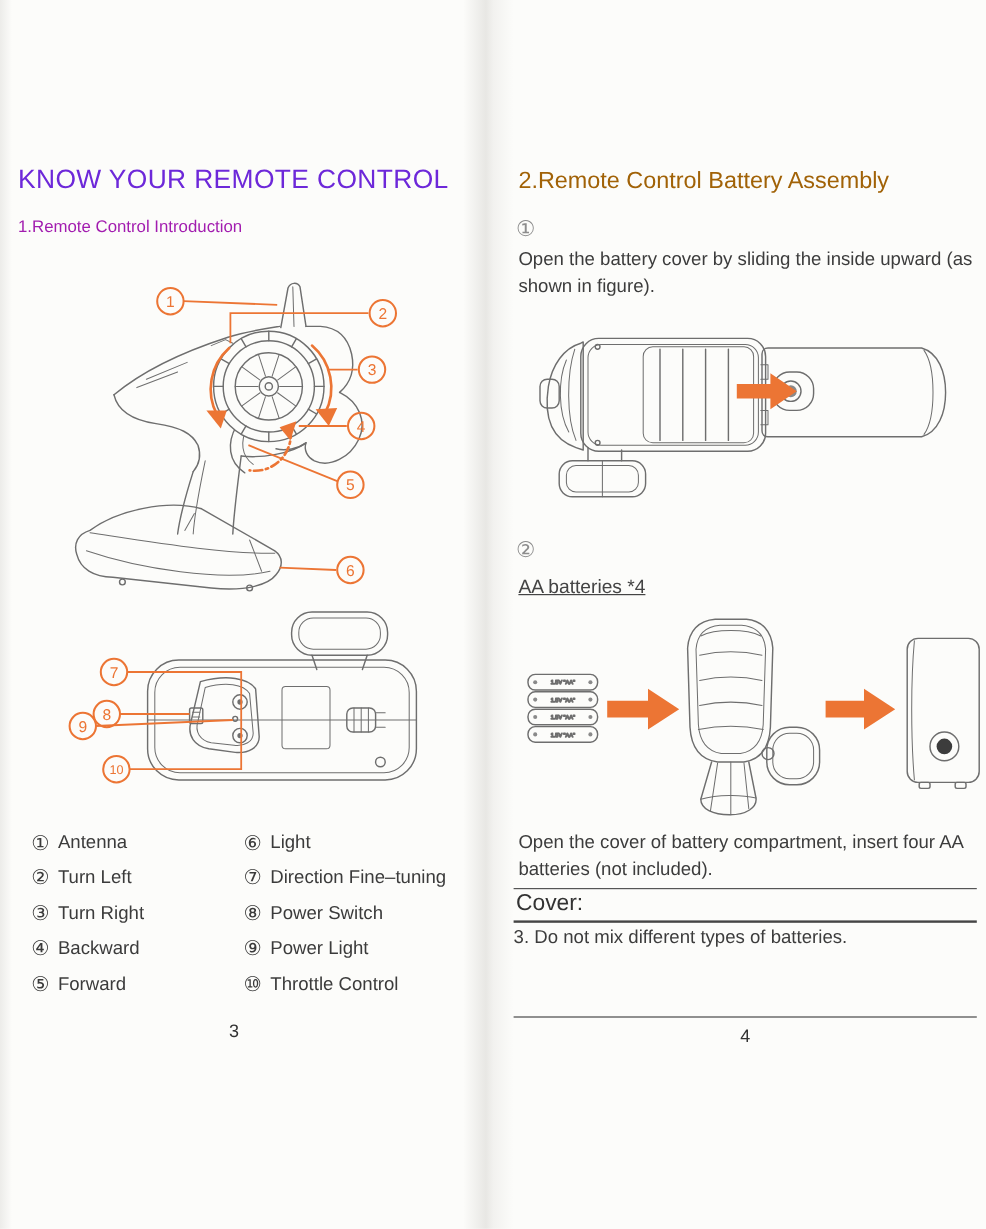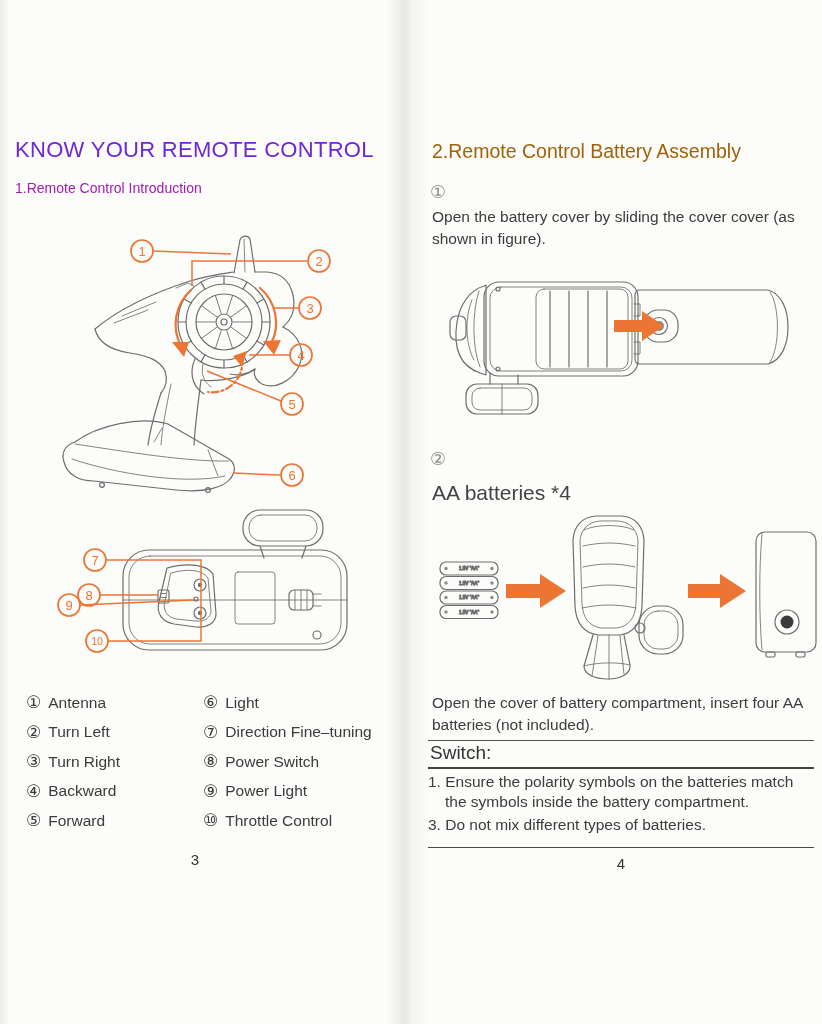--- a/index.html
+++ b/index.html
@@ -25,21 +25,21 @@
   .l-title{left:15px;top:137px;font-size:22px;letter-spacing:.3px;color:#6d28d9;white-space:nowrap;}
   .l-section{left:15px;top:180px;font-size:14px;color:#a21caf;white-space:nowrap;}
   
   .r-title{left:432px;top:140px;font-size:19.5px;color:#a16207;white-space:nowrap;}
   .step-heading{font-size:17px;color:#3a3a3a;white-space:nowrap;display:flex;align-items:center;gap:2px;}
   .step-num{color:#8d8d8d;font-size:18px;}
   .step1-heading{left:430px;top:181px;}
   .step2-heading{left:430px;top:448px;}
   .body-text{font-size:15.5px;line-height:21.5px;color:#3c3c3c;}
   .r-body1{left:432px;top:206px;width:384px;}
-  .r-caption{left:432px;top:481px;font-size:21px;color:#444;}
+  .r-caption{left:432px;top:481px;font-size:16px;color:#444;text-decoration:underline;}
   .r-body2{left:432px;top:692px;width:384px;}
   
   .notes{left:428px;top:740px;width:386px;}
   .notes-heading{
     border-top:1.2px solid #555;border-bottom:2px solid #454545;
     font-size:19px;color:#333;padding:1px 0 3px 2px;
   }
   .note{font-size:15.5px;line-height:20.5px;color:#3c3c3c;
     padding-left:17px;text-indent:-17px;margin-top:2.5px;}
   .bottom-rule{left:428px;top:847px;width:386px;border-top:1.5px solid #4a4a4a;height:0;}
@@ -301,21 +301,21 @@
   </div>
 </div>
 
 <div class="abs pageno pageno-left">3</div>
 
 <div class="abs r-title">2.Remote Control Battery Assembly</div>
 
 <div class="abs step-heading step1-heading">
   <span class="step-num">①</span>
 </div>
-<div class="abs body-text r-body1">Open the battery cover by sliding the cover cover (as shown in figure).</div>
+<div class="abs body-text r-body1">Open the battery cover by sliding the inside upward (as shown in figure).</div>
 
 <svg class="fig" style="left:438px;top:256px;" width="372" height="186" viewBox="0 0 372 186">
   <g class="ink">
 
     <g>
       <path d="M46,30 C32,34 22,48 19,66 C15,92 22,110 42,117 L48,119 L48,29 Z"></path>
       <path class="thin" d="M34,44 C27,60 27,88 36,104"></path>
       <path class="thin" d="M41,35 C34,56 34,92 42,111"></path>
       <rect x="12" y="60" width="16" height="24" rx="6"></rect>
     </g>
@@ -397,19 +397,18 @@
       <rect x="370" y="146" width="9" height="5" rx="1.5"></rect>
     </g>
   </g>
   <polygon fill="#ec7534" points="80,78 114,78 114,68 140,85 114,102 114,92 80,92"></polygon>
   <polygon fill="#ec7534" points="262,78 294,78 294,68 320,85 294,102 294,92 262,92"></polygon>
 </svg>
 
 <div class="abs body-text r-body2">Open the cover of battery compartment, insert four AA batteries (not included).</div>
 
 <div class="abs notes">
-  <div class="notes-heading">Switch:</div>
-  <div class="note">1. Ensure the polarity symbols on the batteries match the symbols inside the battery compartment.</div>
+  <div class="notes-heading">Cover:</div>
   <div class="note">3. Do not mix different types of batteries.</div>
 </div>
 <div class="abs bottom-rule"></div>
 
 <div class="abs pageno pageno-right">4</div>
 
 </body></html>

